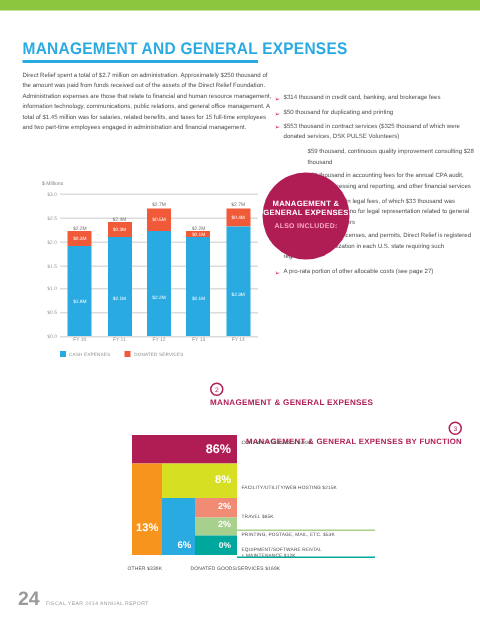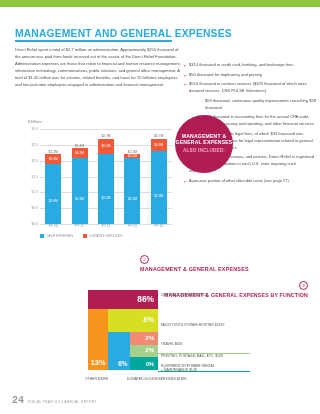--- a/index.html
+++ b/index.html
@@ -109,32 +109,32 @@
   .t-travel { left:104px; top:42px; width:28px; height:13px; background:#f28b74; }
   .t-travel .pct { right:4px; top:2.5px; font-size:6px; }
 
   .t-printing { left:104px; top:55px; width:28px; height:12px; background:#a8d08d; }
   .t-printing .pct { right:4px; top:2px; font-size:6px; }
 
   .t-equip { left:104px; top:67px; width:28px; height:13px; background:#00a79d; }
   .t-equip .pct { right:4px; top:3.5px; font-size:5.6px; }
 
   .t-other { left:62px; top:19px; width:20px; height:61px; background:#f7941e; }
-  .t-other .pct { right:2.5px; bottom:3px; font-size:7.4px; }
+  .t-other .pct { right:2.5px; bottom:14px; font-size:7.4px; }
 
   .t-donated { left:82px; top:42px; width:22px; height:38px; background:#29abe2; }
   .t-donated .pct { right:2.5px; bottom:3px; font-size:6.4px; }
 
   .leader { position:absolute; font-size:3.2px; color:#4d4d4d; letter-spacing:0.1px; line-height:1.3; white-space:nowrap; }
   .leader-rule { position:absolute; height:0.6px; }
 
   .bottom-lbl { position:absolute; font-size:3.3px; color:#4d4d4d; letter-spacing:0.1px; white-space:nowrap; }
 
   .footer { position:absolute; left:12px; bottom:8px; display:flex; align-items:baseline; gap:4px; }
-  .footer .pg { font-size:10px; font-weight:bold; color:#9a9a9a;font-family:Liberation Mono, monospace; }
+  .footer .pg { font-size:13px; font-weight:bold; color:#9a9a9a; }
   .footer .ft { font-size:3.4px; color:#9a9a9a; letter-spacing:0.3px; }
 </style>
 </head>
 <body>
 
 <div class="topbar"></div>
 
 <div class="page">
 
   <div class="title">MANAGEMENT AND GENERAL EXPENSES</div>

